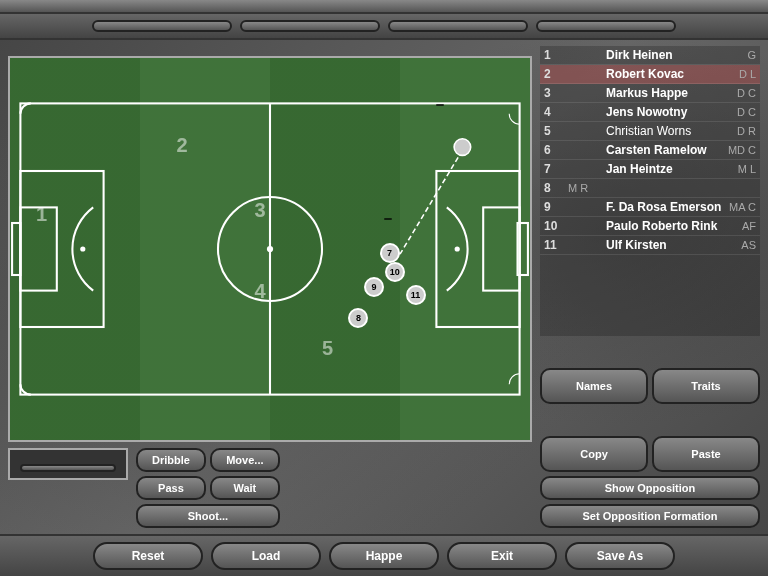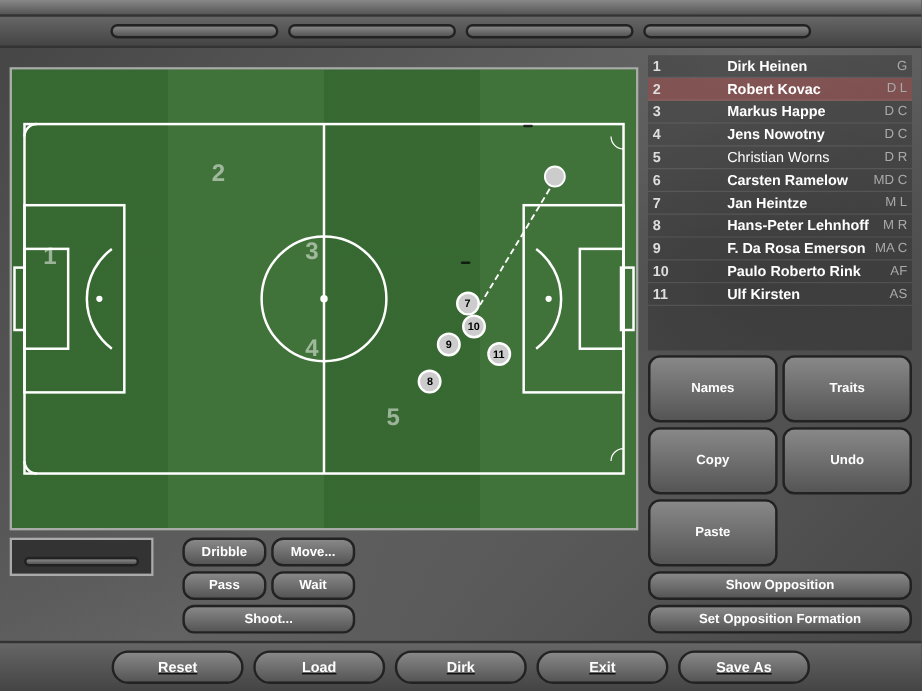--- a/index.html
+++ b/index.html
@@ -161,21 +161,21 @@
       font-size: 10px;
       font-weight: bold;
       background: rgba(0,0,0,0.7);
       padding: 1px 4px;
       border-radius: 3px;
     }
 
     
     .bottom-controls {
       display: flex;
-      gap: 24px;
+      gap: 8px;
       align-items: flex-start;
     }
 
     .current-step-box {
       background: #333;
       border: 2px solid #aaa;
       padding: 6px 10px;
       color: white;
       text-align: center;
       min-width: 120px;
@@ -274,23 +274,24 @@
       grid-template-columns: 1fr 1fr;
       gap: 4px;
     }
     .right-btn {
       background: linear-gradient(to bottom, #888, #555);
       border: 2px solid #222;
       border-radius: 10px;
       color: white;
       font-size: 11px;
       font-weight: bold;
-      padding: 20px 8px;
-      cursor: pointer;
-      text-align: center;
+      padding: 10px 8px;
+      cursor: pointer;
+      text-align: center;
+      margin-top: 28px;
     }
     .right-btn-wide {
       grid-column: 1 / -1;
       background: linear-gradient(to bottom, #888, #555);
       border: 2px solid #222;
       border-radius: 10px;
       color: white;
       font-size: 11px;
       font-weight: bold;
       padding: 4px 8px;
@@ -299,21 +300,20 @@
     }
 
     
     .bottom-bar {
       display: flex;
       gap: 8px;
       padding: 6px 10px;
       background: linear-gradient(to top, #444, #666);
       border-top: 2px solid #333;
       justify-content: center;
-      text-decoration: underline;
     }
     .bottom-btn {
       background: linear-gradient(to bottom, #888, #555);
       border: 2px solid #222;
       border-radius: 14px;
       color: white;
       font-size: 12px;
       font-weight: bold;
       padding: 5px 28px;
       cursor: pointer;
@@ -491,21 +491,20 @@
       <span class="player-name" style="">Carsten Ramelow</span>
       <span class="player-pos">MD C</span>
     </div>
           <div class="player-row">
       <span class="player-num">7</span>
       <span class="player-name" style="">Jan Heintze</span>
       <span class="player-pos">M L</span>
     </div>
           <div class="player-row">
       <span class="player-num">8</span>
-      <span class="player-name" style="">Hans-Peter Lehnhoff</span>
       <span class="player-pos">M R</span>
     </div>
           <div class="player-row">
       <span class="player-num">9</span>
       <span class="player-name" style="">F. Da Rosa Emerson</span>
       <span class="player-pos">MA C</span>
     </div>
           <div class="player-row">
       <span class="player-num">10</span>
       <span class="player-name" style="">Paulo Roberto Rink</span>
@@ -515,29 +514,28 @@
       <span class="player-num">11</span>
       <span class="player-name" style="">Ulf Kirsten</span>
       <span class="player-pos">AS</span>
     </div>
         </div>
 
       <div class="right-btns">
         <button class="right-btn">Names</button>
         <button class="right-btn">Traits</button>
         <button class="right-btn">Copy</button>
-        <button class="right-btn">Undo</button>
         <button class="right-btn">Paste</button>
         <button class="right-btn-wide">Show Opposition</button>
         <button class="right-btn-wide">Set Opposition Formation</button>
       </div>
     </div>
 
   </div>
 
   <div class="bottom-bar" id="bottom-bar">
       <button class="bottom-btn">Reset</button>
       <button class="bottom-btn">Load</button>
-      <button class="bottom-btn">Dirk</button>
+      <button class="bottom-btn">Happe</button>
       <button class="bottom-btn">Exit</button>
       <button class="bottom-btn">Save As</button>
     </div>
 </div>
 
 </body></html>

